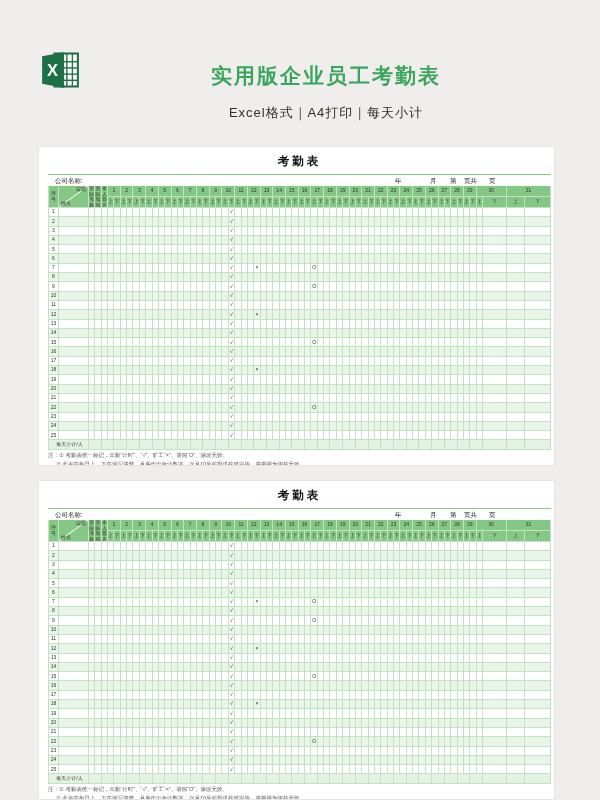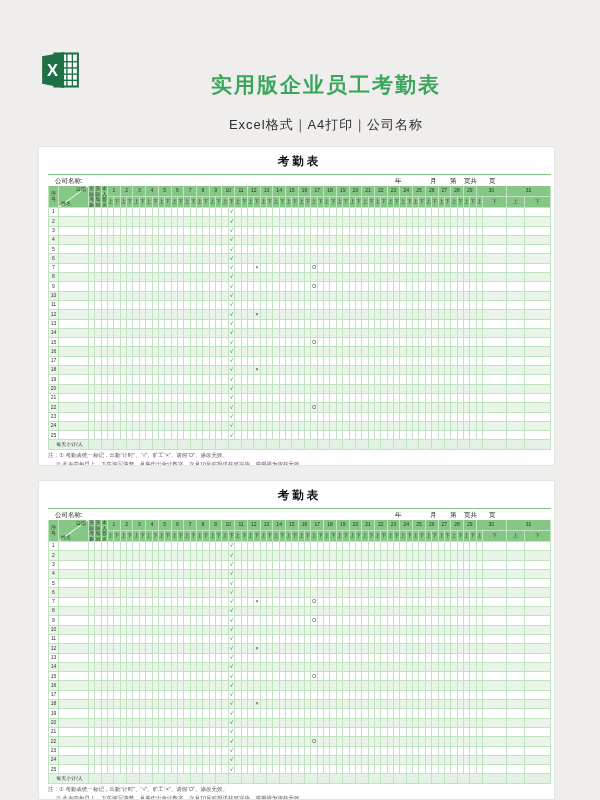--- a/index.html
+++ b/index.html
@@ -9,21 +9,21 @@
   *{box-sizing:border-box;}
   html,body{margin:0;padding:0;}
   body{
     width:600px;height:800px;overflow:hidden;background:var(--page-bg);
     font-family:"Liberation Sans","DejaVu Sans",sans-serif;-webkit-text-size-adjust:none;
   }
   
   .top{height:146px;display:flex;align-items:flex-start;}
   .logo{margin:48px 0 0 38px;flex:0 0 auto;}
   .headings{flex:1;text-align:center;margin-top:54px;padding-right:30px;}
-  .main-title{font-size:21px;font-weight:bold;color:var(--title-green);margin:17px;letter-spacing:2px;}
+  .main-title{font-size:21px;font-weight:bold;color:var(--title-green);margin:8px;letter-spacing:2px;}
   .subtitle{font-size:13px;color:#2e2e2e;margin-top:14px;letter-spacing:1px;}
   
   .card{width:517px;height:320px;margin-left:38px;background:var(--card-bg);
         border:1px solid #e5e5e2;padding:6px 0 0 9px;overflow:hidden;}
   .card.first{margin-bottom:14px;}
   .sheet-title{width:503px;text-align:center;font-size:11.5px;font-weight:bold;color:#111;
                margin:1px 0 5px 0;letter-spacing:3px;}
   .info-row{position:relative;width:503px;height:12px;border-top:1px solid var(--header-green);
             font-size:6.5px;color:#222;}
   .company{position:absolute;left:7px;top:2px;}
@@ -68,21 +68,21 @@
         <line x1="34" y1="8" x2="34" y2="56"></line>
           <line x1="42" y1="8" x2="42" y2="56"></line>
         <line x1="50" y1="8" x2="50" y2="56"></line>
       </g>
       <path d="M6 12 L38 6 V58 L6 52 Z" fill="#1e7145"></path>
       <text x="21" y="40" font-size="24" font-weight="bold" fill="#ffffff" text-anchor="middle" font-family="Liberation Sans, sans-serif">X</text>
     </svg>
   </div>
   <div class="headings">
     <h1 class="main-title">实用版企业员工考勤表</h1>
-    <div class="subtitle">Excel格式｜A4打印｜公司名称</div>
+    <div class="subtitle">Excel格式｜A4打印｜每天小计</div>
   </div>
 </div>
 
 <section class="card first">
   <div class="sheet-slot">
       <div class="sheet">
         <div class="sheet-title">考勤表</div>
         <div class="info-row">
           <div class="company">公司名称:</div>
           <div class="pf" style="left: 347px;">年</div>

